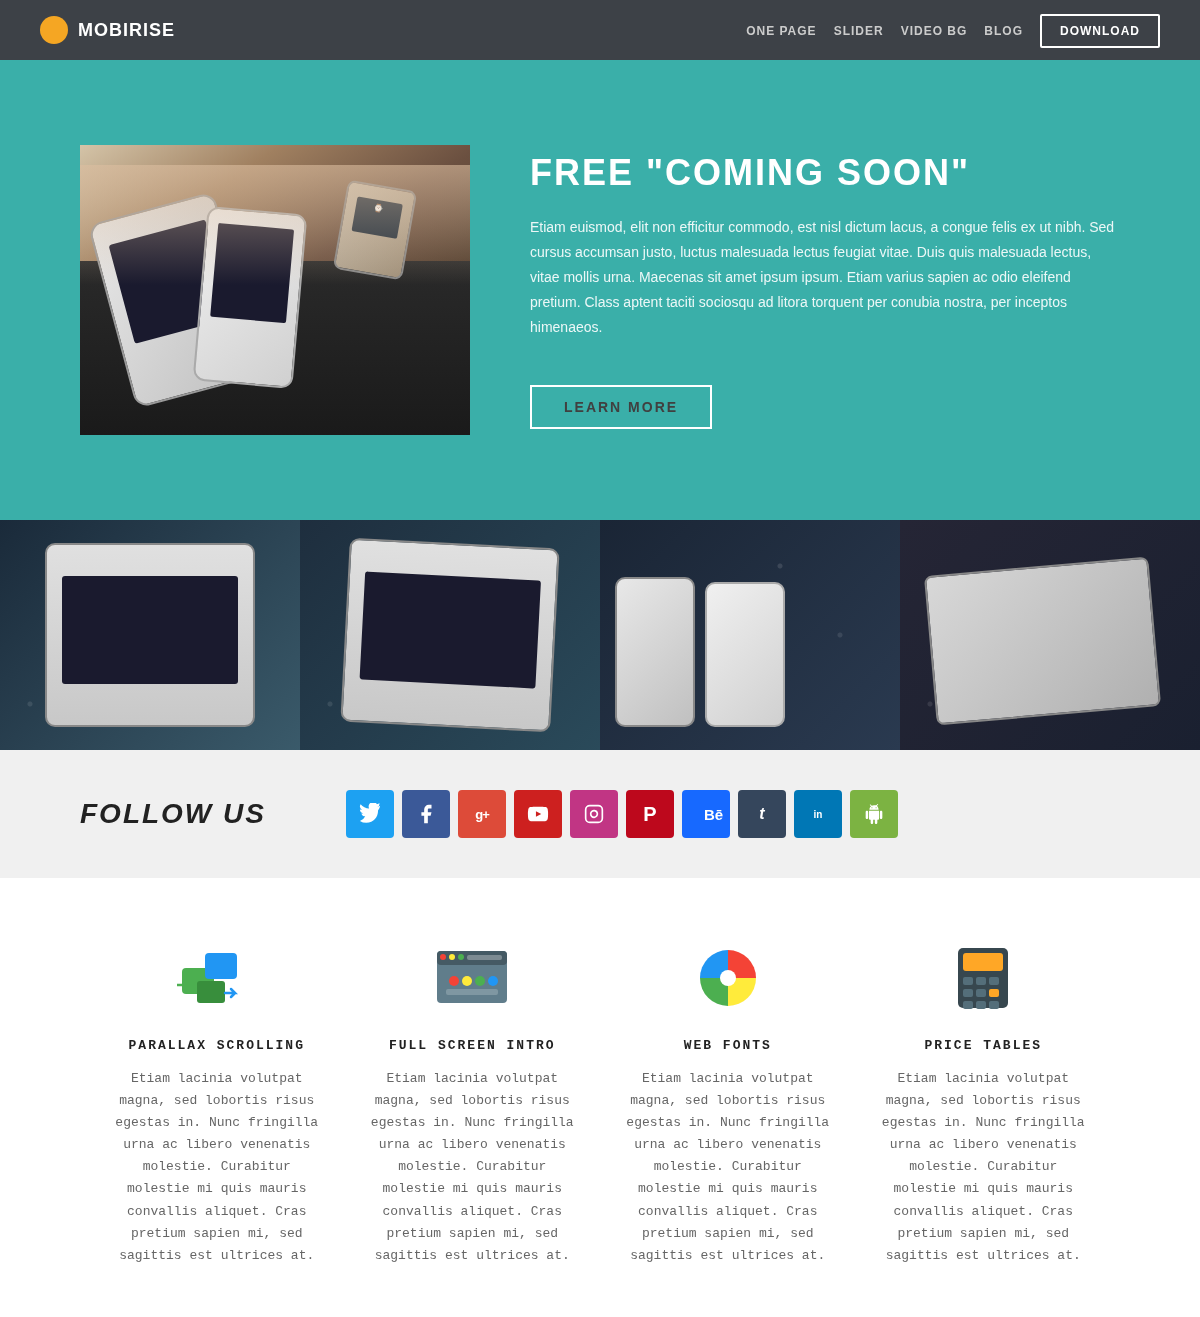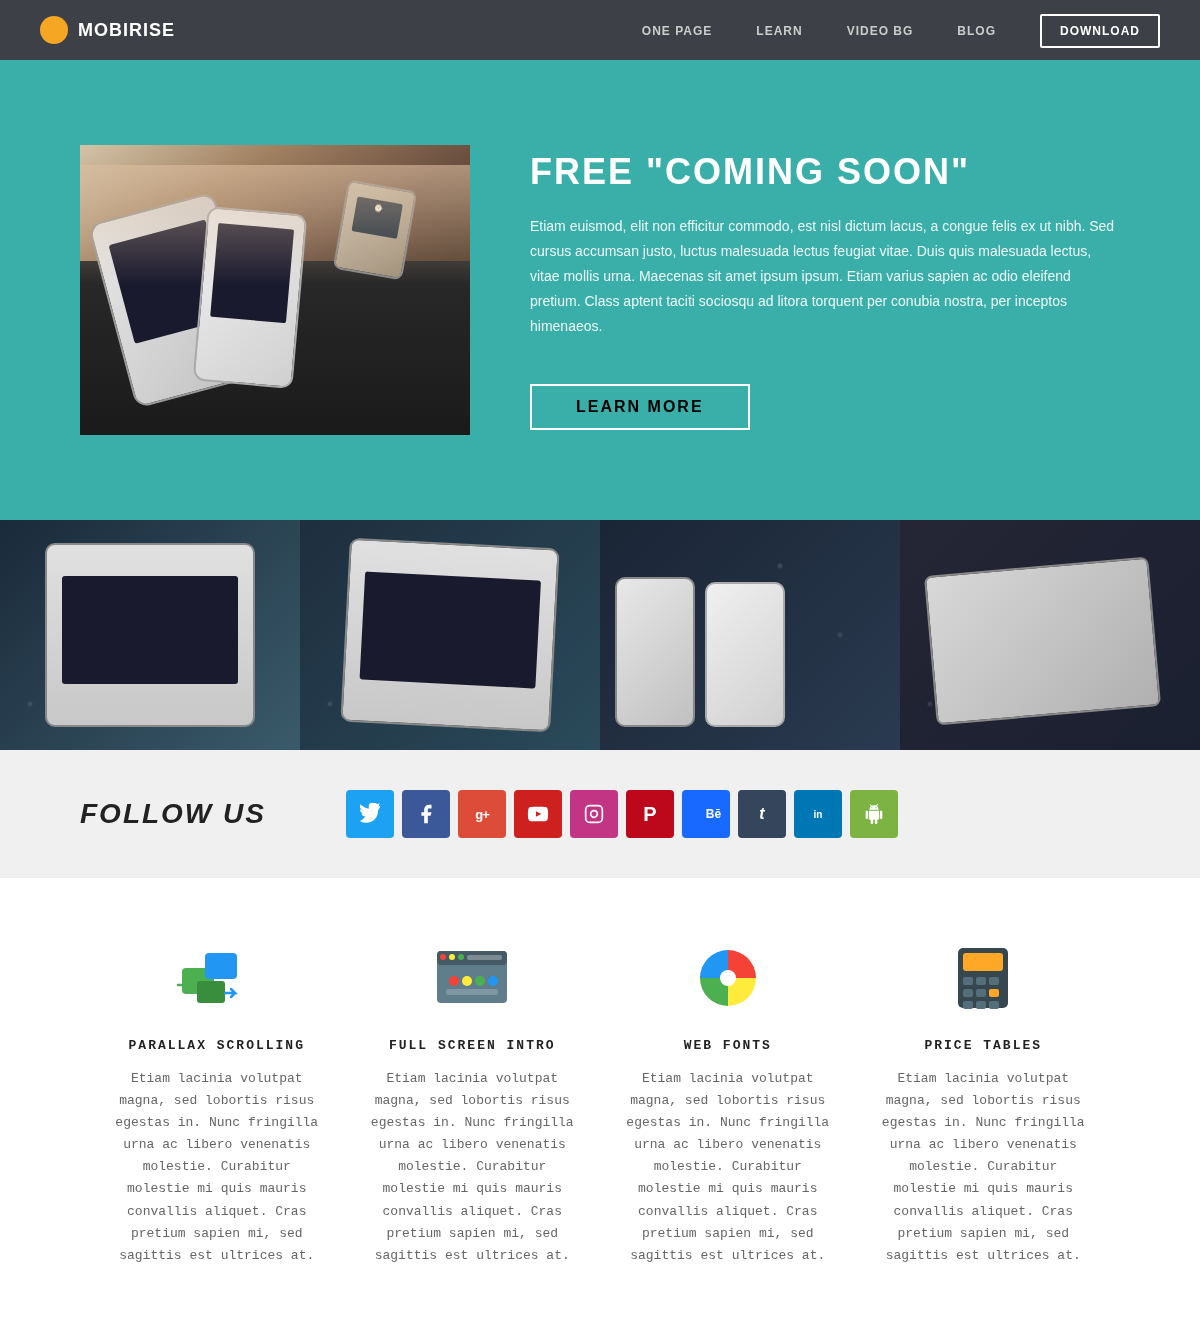--- a/index.html
+++ b/index.html
@@ -25,21 +25,21 @@
     }
     .brand-logo {
       width: 28px;
       height: 28px;
       background: #f5a623;
       border-radius: 50%;
     }
     .navbar-nav {
       display: flex;
       align-items: center;
-      gap: 44px;
+      gap: 17px;
       list-style: none;
     }
     .navbar-nav a {
       color: #ccc;
       text-decoration: none;
       font-size: 12px;
       font-weight: 600;
       letter-spacing: 1px;
     }
     .navbar-nav .btn-download {
@@ -85,24 +85,24 @@
     }
     .hero-text p {
       font-size: 14px;
       line-height: 1.8;
       color: rgba(255,255,255,0.9);
       margin-bottom: 44px;
     }
     .btn-learn-more {
       display: inline-block;
       border: 2px solid #fff;
-      padding: 12px 44px;
-      color: #000000;
+      padding: 12px 32px;
+      color: #404040;
       text-decoration: none;
-      font-size: 16px;
+      font-size: 14px;
       font-weight: 700;
       letter-spacing: 2px;
       text-transform: uppercase;
       background: transparent;
       cursor: pointer;
     }
 
     
     .photo-grid {
       display: grid;
@@ -228,21 +228,21 @@
 </head>
 <body>
 
 <nav class="navbar">
   <div class="navbar-brand">
     <div class="brand-logo"></div>
     <span>MOBIRISE</span>
   </div>
   <ul class="navbar-nav">
     <li><a href="#">ONE PAGE</a></li>
-    <li><a href="#">LEARN</a></li>
+    <li><a href="#">SLIDER</a></li>
     <li><a href="#">VIDEO BG</a></li>
     <li><a href="#">BLOG</a></li>
     <li><a href="#" class="btn-download">DOWNLOAD</a></li>
   </ul>
 </nav>
 
 <section class="hero">
   <div class="hero-image">
     <div class="hero-image-placeholder">
 
@@ -322,21 +322,21 @@
         </svg>
     </div>
     <div class="social-icon si-instagram">
       <svg width="20" height="20" viewBox="0 0 24 24" fill="none" stroke="white" stroke-width="2">
           <rect x="2" y="2" width="20" height="20" rx="5" ry="5"></rect>
           <path d="M16 11.37A4 4 0 1 1 12.63 8 4 4 0 0 1 16 11.37z"></path>
           <line x1="17.5" y1="6.5" x2="17.51" y2="6.5"></line>
         </svg>
     </div>
     <div class="social-icon si-pinterest" style="font-size:20px;font-weight:900;">P</div>
-    <div class="social-icon si-behance" style="font-size:12px;font-weight:900;padding-left:15px;">Bē</div>
+    <div class="social-icon si-behance" style="font-size:15px;font-weight:900;padding-left:15px;">Bē</div>
     <div class="social-icon si-tumblr" style="font-size:16px;font-weight:900;font-style:italic;">t</div>
     <div class="social-icon si-linkedin" style="font-size:10px;font-weight:900;">in</div>
     <div class="social-icon si-android">
       <svg width="20" height="20" viewBox="0 0 24 24" fill="white">
           <path d="M6 18c0 .55.45 1 1 1h1v3.5c0 .83.67 1.5 1.5 1.5s1.5-.67 1.5-1.5V19h2v3.5c0 .83.67 1.5 1.5 1.5s1.5-.67 1.5-1.5V19h1c.55 0 1-.45 1-1V8H6v10zM3.5 8C2.67 8 2 8.67 2 9.5v7c0 .83.67 1.5 1.5 1.5S5 17.33 5 16.5v-7C5 8.67 4.33 8 3.5 8zm17 0c-.83 0-1.5.67-1.5 1.5v7c0 .83.67 1.5 1.5 1.5s1.5-.67 1.5-1.5v-7c0-.83-.67-1.5-1.5-1.5zm-4.97-5.84l1.3-1.3c.2-.2.2-.51 0-.71-.2-.2-.51-.2-.71 0l-1.48 1.48A5.84 5.84 0 0 0 12 1.5c-.96 0-1.86.23-2.66.63L7.88.65c-.2-.2-.51-.2-.71 0-.2.2-.2.51 0 .71l1.3 1.3C7.14 3.69 6.5 5.2 6.5 6.9v.1h11v-.1c0-1.7-.64-3.21-1.97-4.74zM10 5H9V4h1v1zm5 0h-1V4h1v1z"></path>
         </svg>
     </div>
   </div>
 </section>
 

